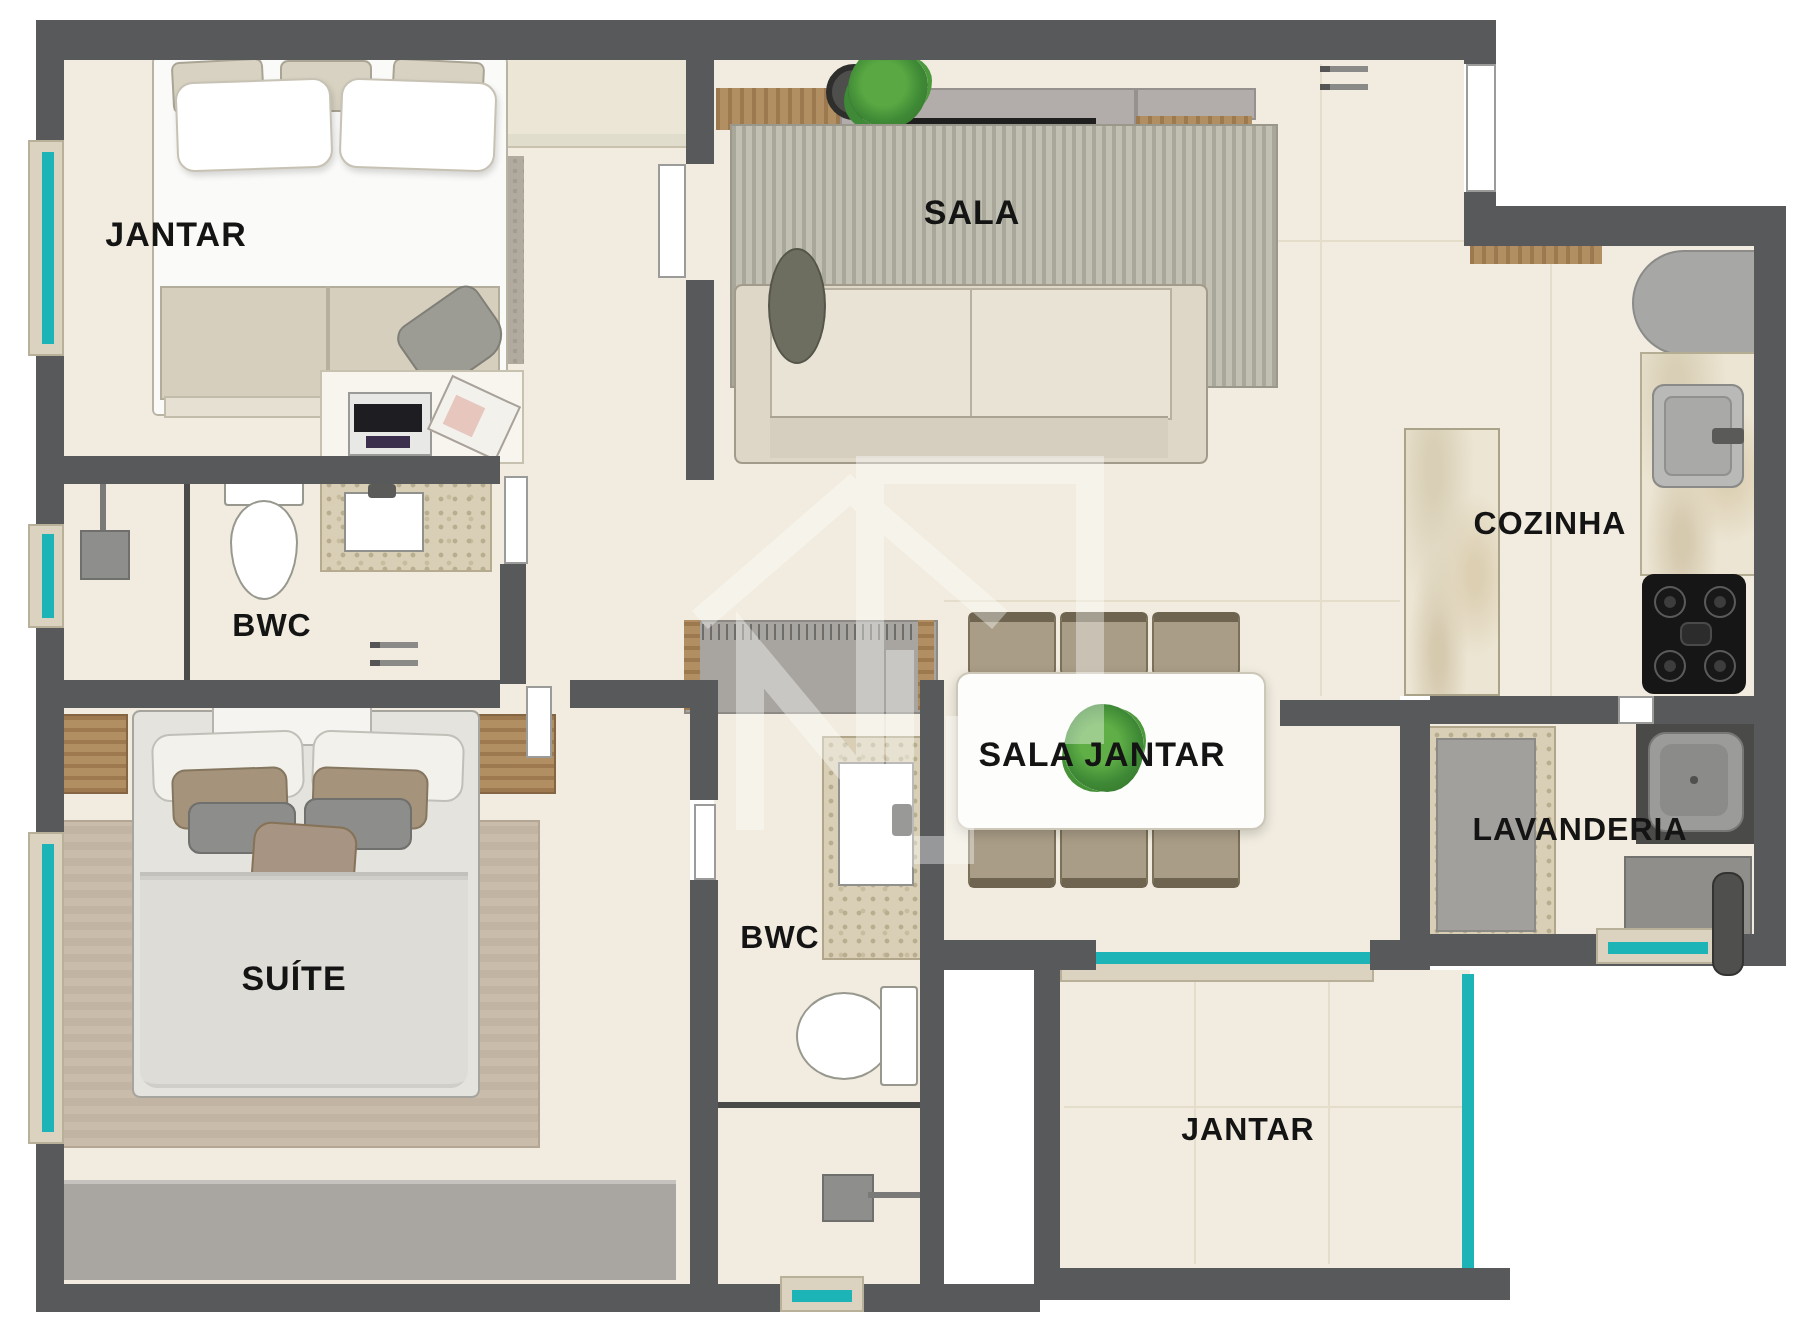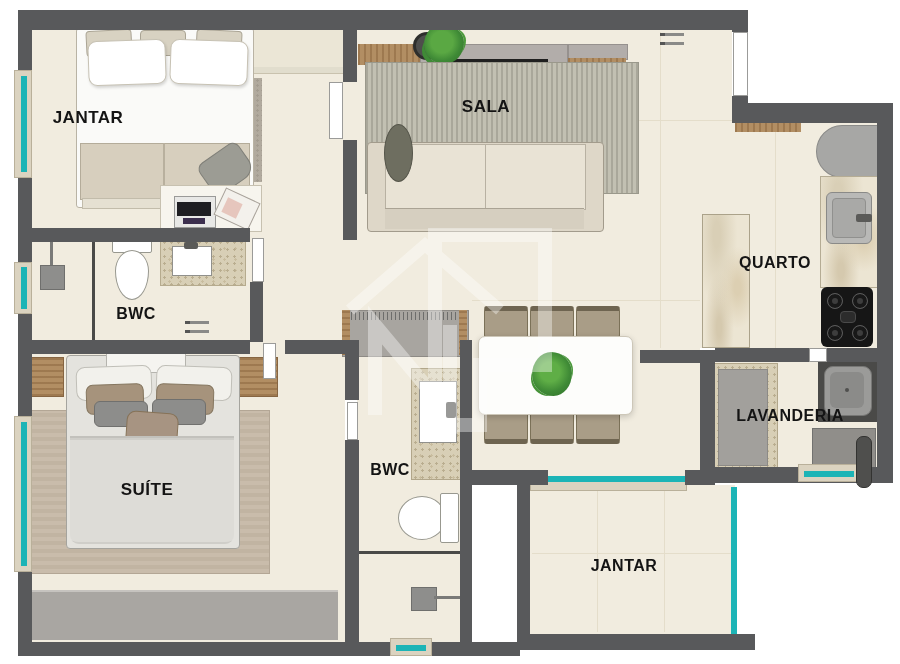--- a/index.html
+++ b/index.html
@@ -213,20 +213,21 @@
   <div class="hinge" style="left:185px;top:330px;width:24px;"></div>
 
   <svg class="abs" style="left:330px;top:215px;width:240px;height:230px;opacity:.38;z-index:30;pointer-events:none;" viewBox="0 0 240 230" fill="none">
     <polygon points="105,20 215,20 215,150 150,150 150,210 105,210" stroke="#ffffff" stroke-width="14" fill="none"></polygon>
     <path d="M45 200 L45 110 L120 200 L120 110" stroke="#ffffff" stroke-width="14" fill="none"></path>
     <path d="M20 95 L95 30 L170 95" stroke="#ffffff" stroke-width="12" fill="none"></path>
   </svg>
 
   <div class="room-label lbl-lg" style="left:88px;top:118px;">JANTAR</div>
   <div class="room-label lbl-lg" style="left:486px;top:107px;">SALA</div>
-  <div class="room-label lbl-md" style="left:775px;top:263px;">QUARTO</div>
+  <div class="room-label lbl-md" style="left:775px;top:263px;">COZINHA</div>
+  <div class="room-label lbl-lg" style="left:551px;top:378px;z-index:41;">SALA JANTAR</div>
   <div class="room-label lbl-md" style="left:136px;top:314px;">BWC</div>
   <div class="room-label lbl-lg" style="left:147px;top:490px;">SUÍTE</div>
   <div class="room-label lbl-md" style="left:390px;top:470px;">BWC</div>
   <div class="room-label lbl-md" style="left:790px;top:416px;">LAVANDERIA</div>
   <div class="room-label lbl-md" style="left:624px;top:566px;">JANTAR</div>
 
 </div>
 
 </body></html>

